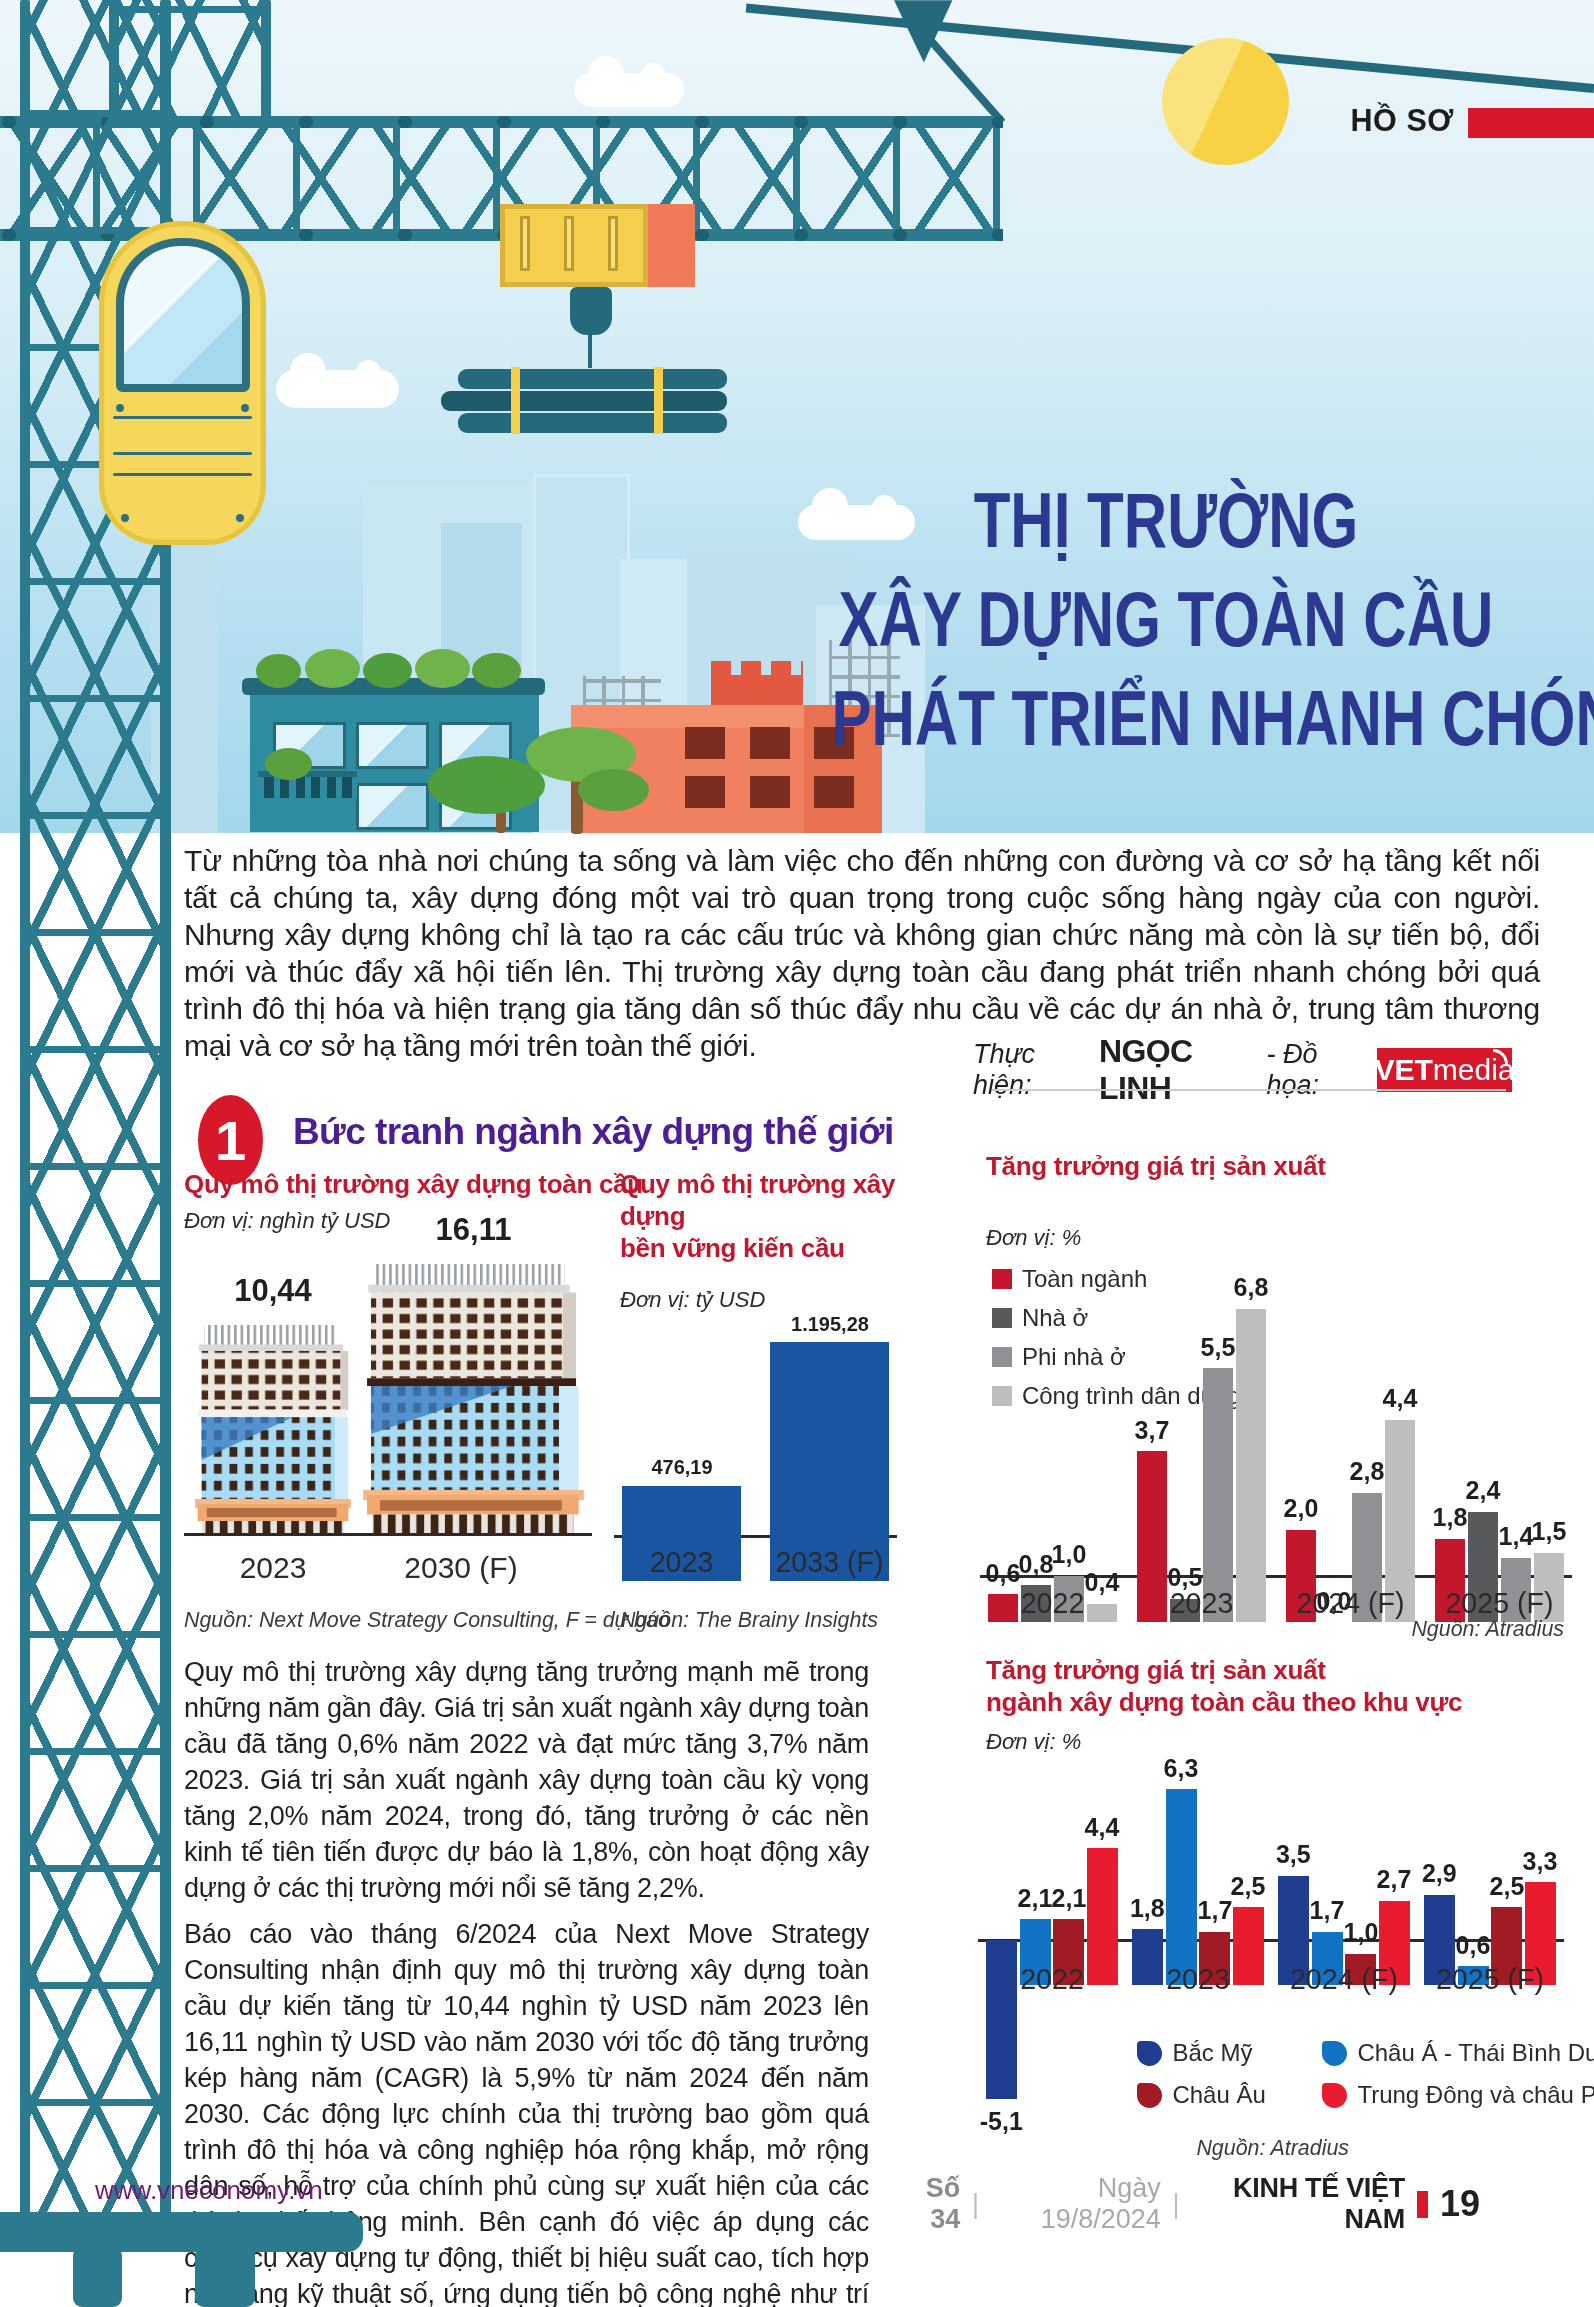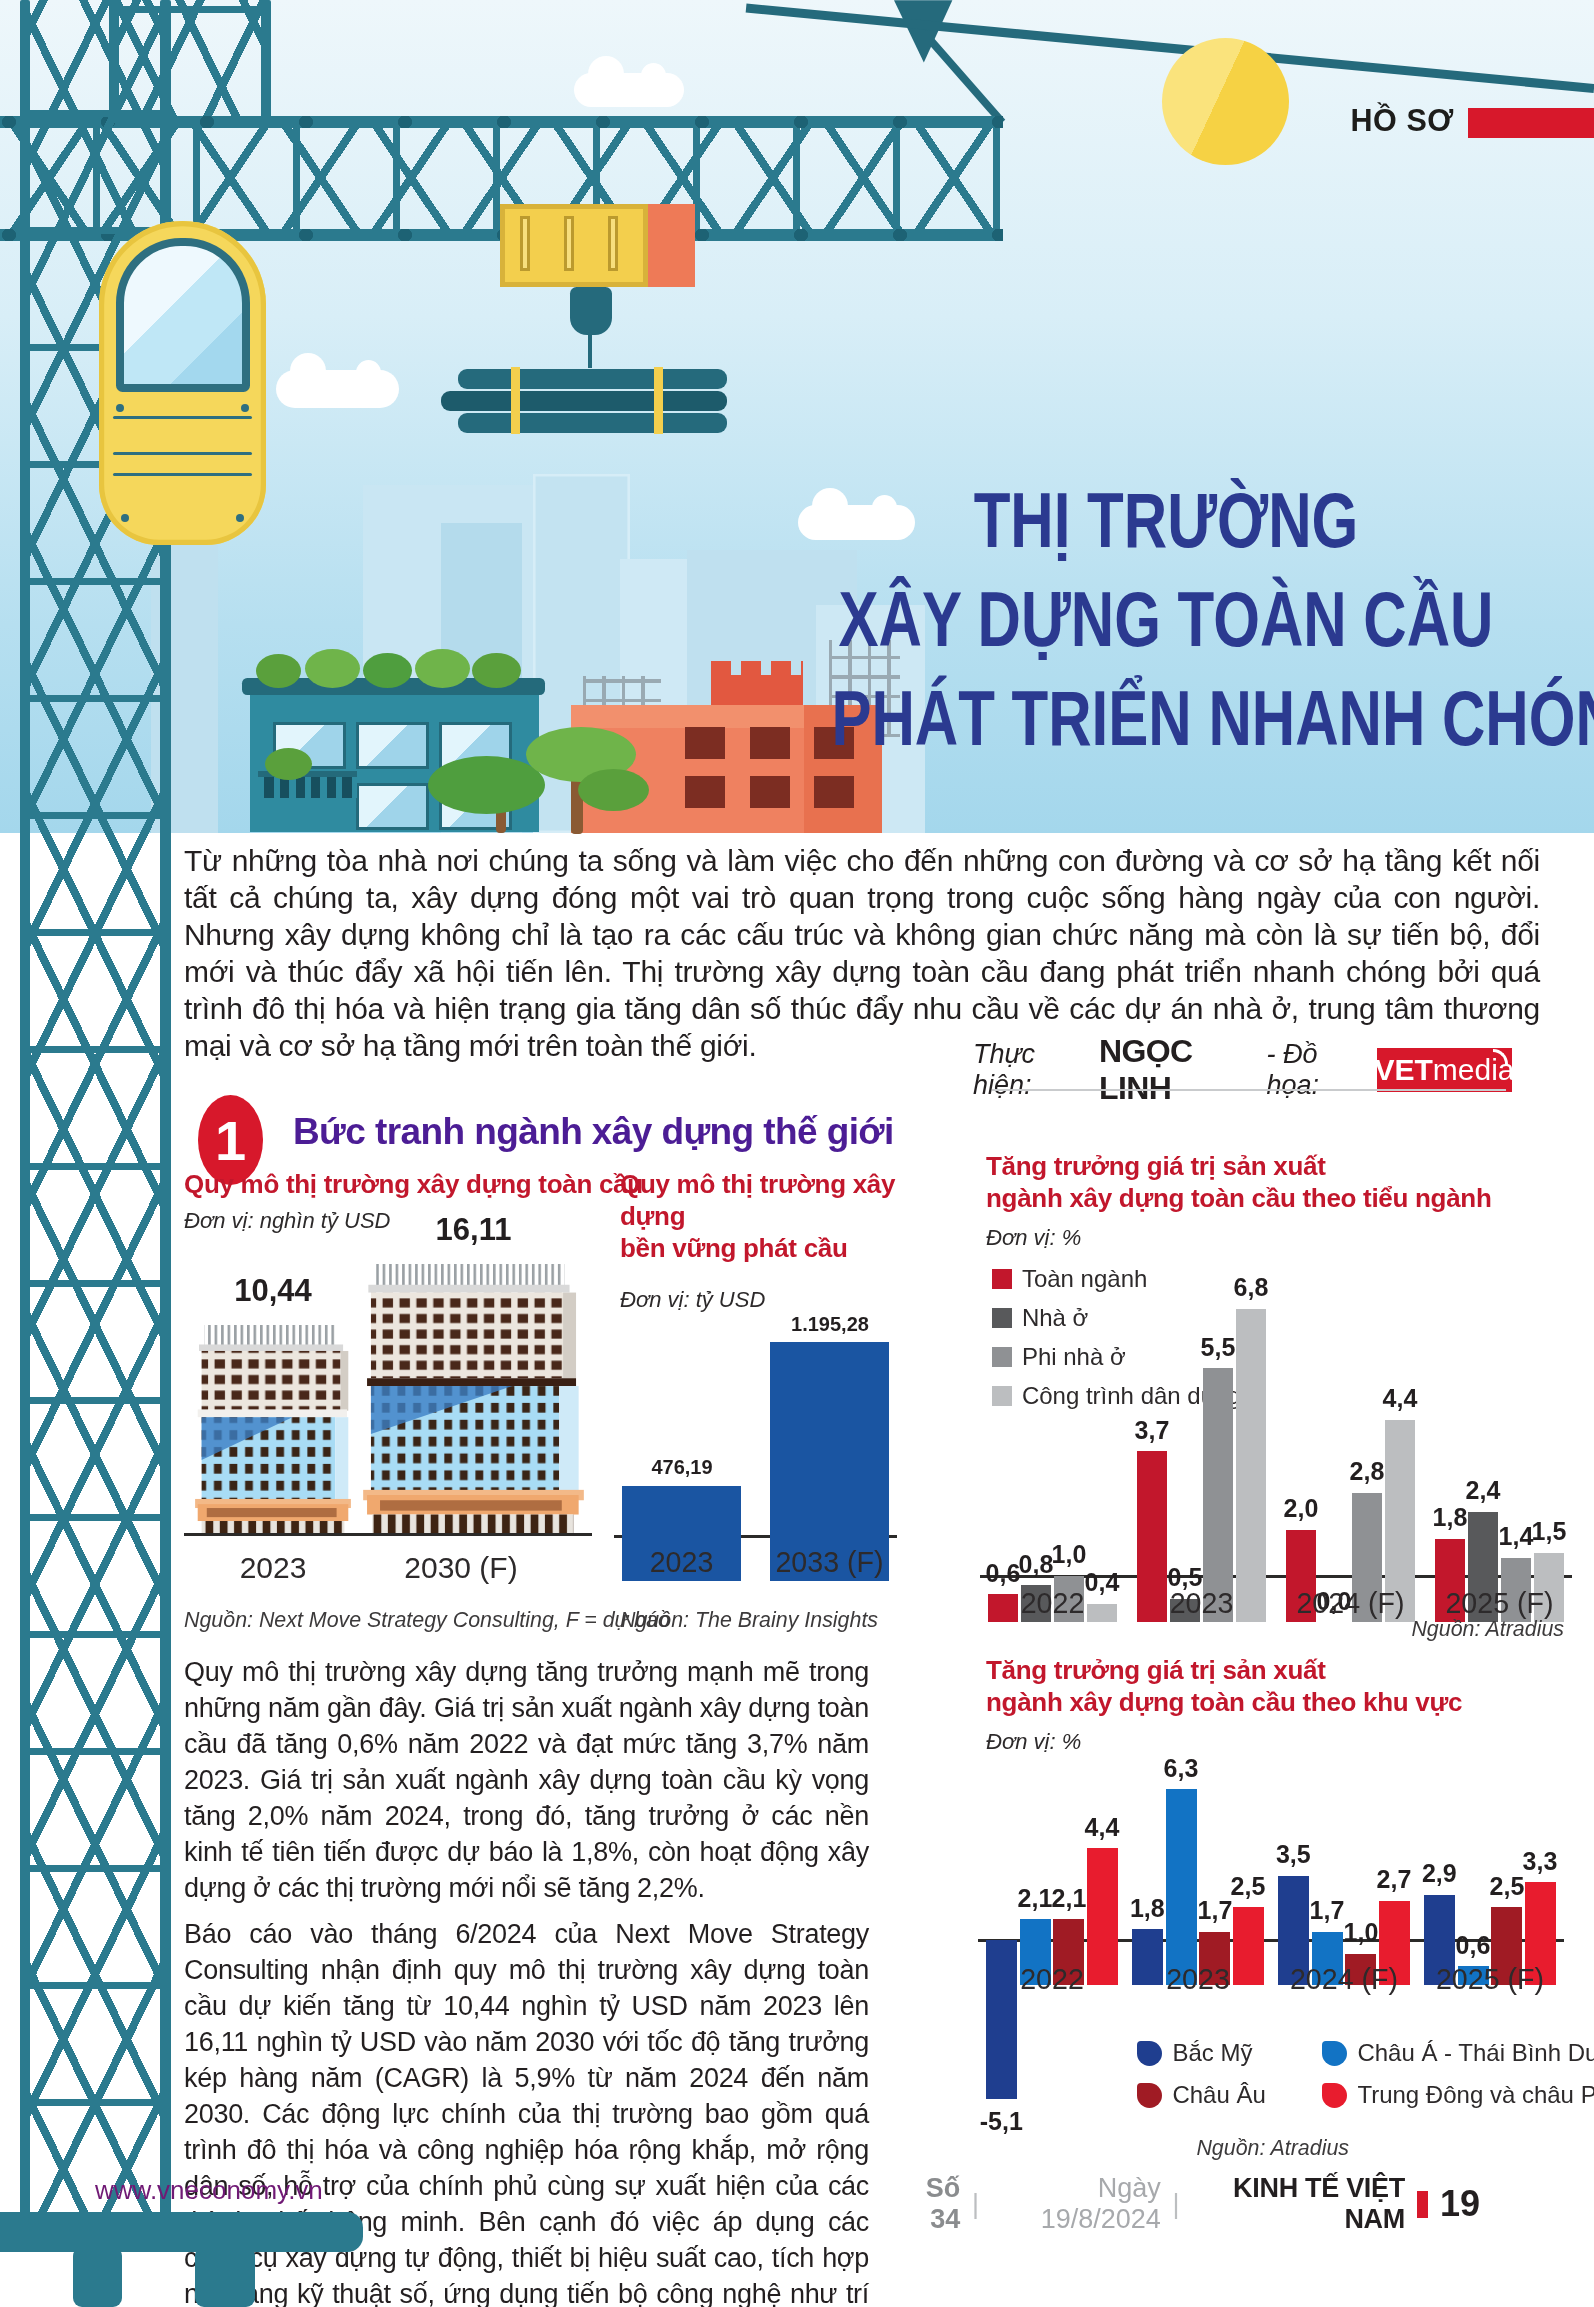--- a/index.html
+++ b/index.html
@@ -304,41 +304,40 @@
   <rect x="14" y="386" width="310" height="30" fill="url(#cw)"></rect>
 </svg>
 
 <div class="abs" style="left:184px;top:1533px;width:408px;height:2.6px;background:#2b2a29;"></div>
 <div class="bigcat abs" style="left:195px;top:1551px;width:156px;">2023</div>
 <div class="bigcat abs" style="left:354px;top:1551px;width:214px;">2030 (F)</div>
 <div class="c-src abs" style="left:184px;top:1608px;">Nguồn: Next Move Strategy Consulting, F = dự báo</div>
 
 <div class="c-title abs" style="left:620px;top:1168px;width:318px;">
   <span>Quy mô thị trường xây dựng</span><br>
-  <span>bền vững phát cầu</span>
+  <span>bền vững kiến cầu</span>
 </div>
 <div class="c-unit abs" style="left:620px;top:1239px;margin-top:48px;">Đơn vị: tỷ USD</div>
 <div id="plot2" class="plot" style="left: 622px; top: 1297px; width: 267px; height: 284px;">
     <div class="axis" style="top: 238px;"></div>
     <div class="bargroup" style="width: 119px;">
       <div class="bar" style="left: 0px; width: 119px; background: rgb(26, 85, 162); height: 95px; bottom: 0px;"></div>
       <div class="blab" style="left: 60px; bottom: 102px;">476,19</div>
       <div class="cat" style="top: 249px;">2023</div>
     </div>
     <div class="bargroup" style="width: 119px;">
       <div class="bar" style="left: 0px; width: 119px; background: rgb(26, 85, 162); height: 239px; bottom: 0px;"></div>
       <div class="blab" style="left: 60px; bottom: 245px;">1.195,28</div>
       <div class="cat" style="top: 249px;">2033 (F)</div>
     </div>
   </div>
 <div class="c-src abs" style="left:620px;top:1608px;">Nguồn: The Brainy Insights</div>
 
 <div class="c-title abs" style="left:986px;top:1150px;width:610px;">
   <span>Tăng trưởng giá trị sản xuất</span><br>
-  <span>ngành xây dựng toàn cầu theo tiểu ngành</span>
 </div>
 <div class="c-unit abs" style="left:986px;top:1225px;">Đơn vị: %</div>
 <div class="legend-v" style="left:992px;top:1265px;">
     <div class="leg-item">
       <span class="sq" style="background: rgb(194, 23, 44);"></span>
       <span>Toàn ngành</span>
     </div>
     <div class="leg-item">
       <span class="sq" style="background: rgb(88, 89, 91);"></span>
       <span>Nhà ở</span>

